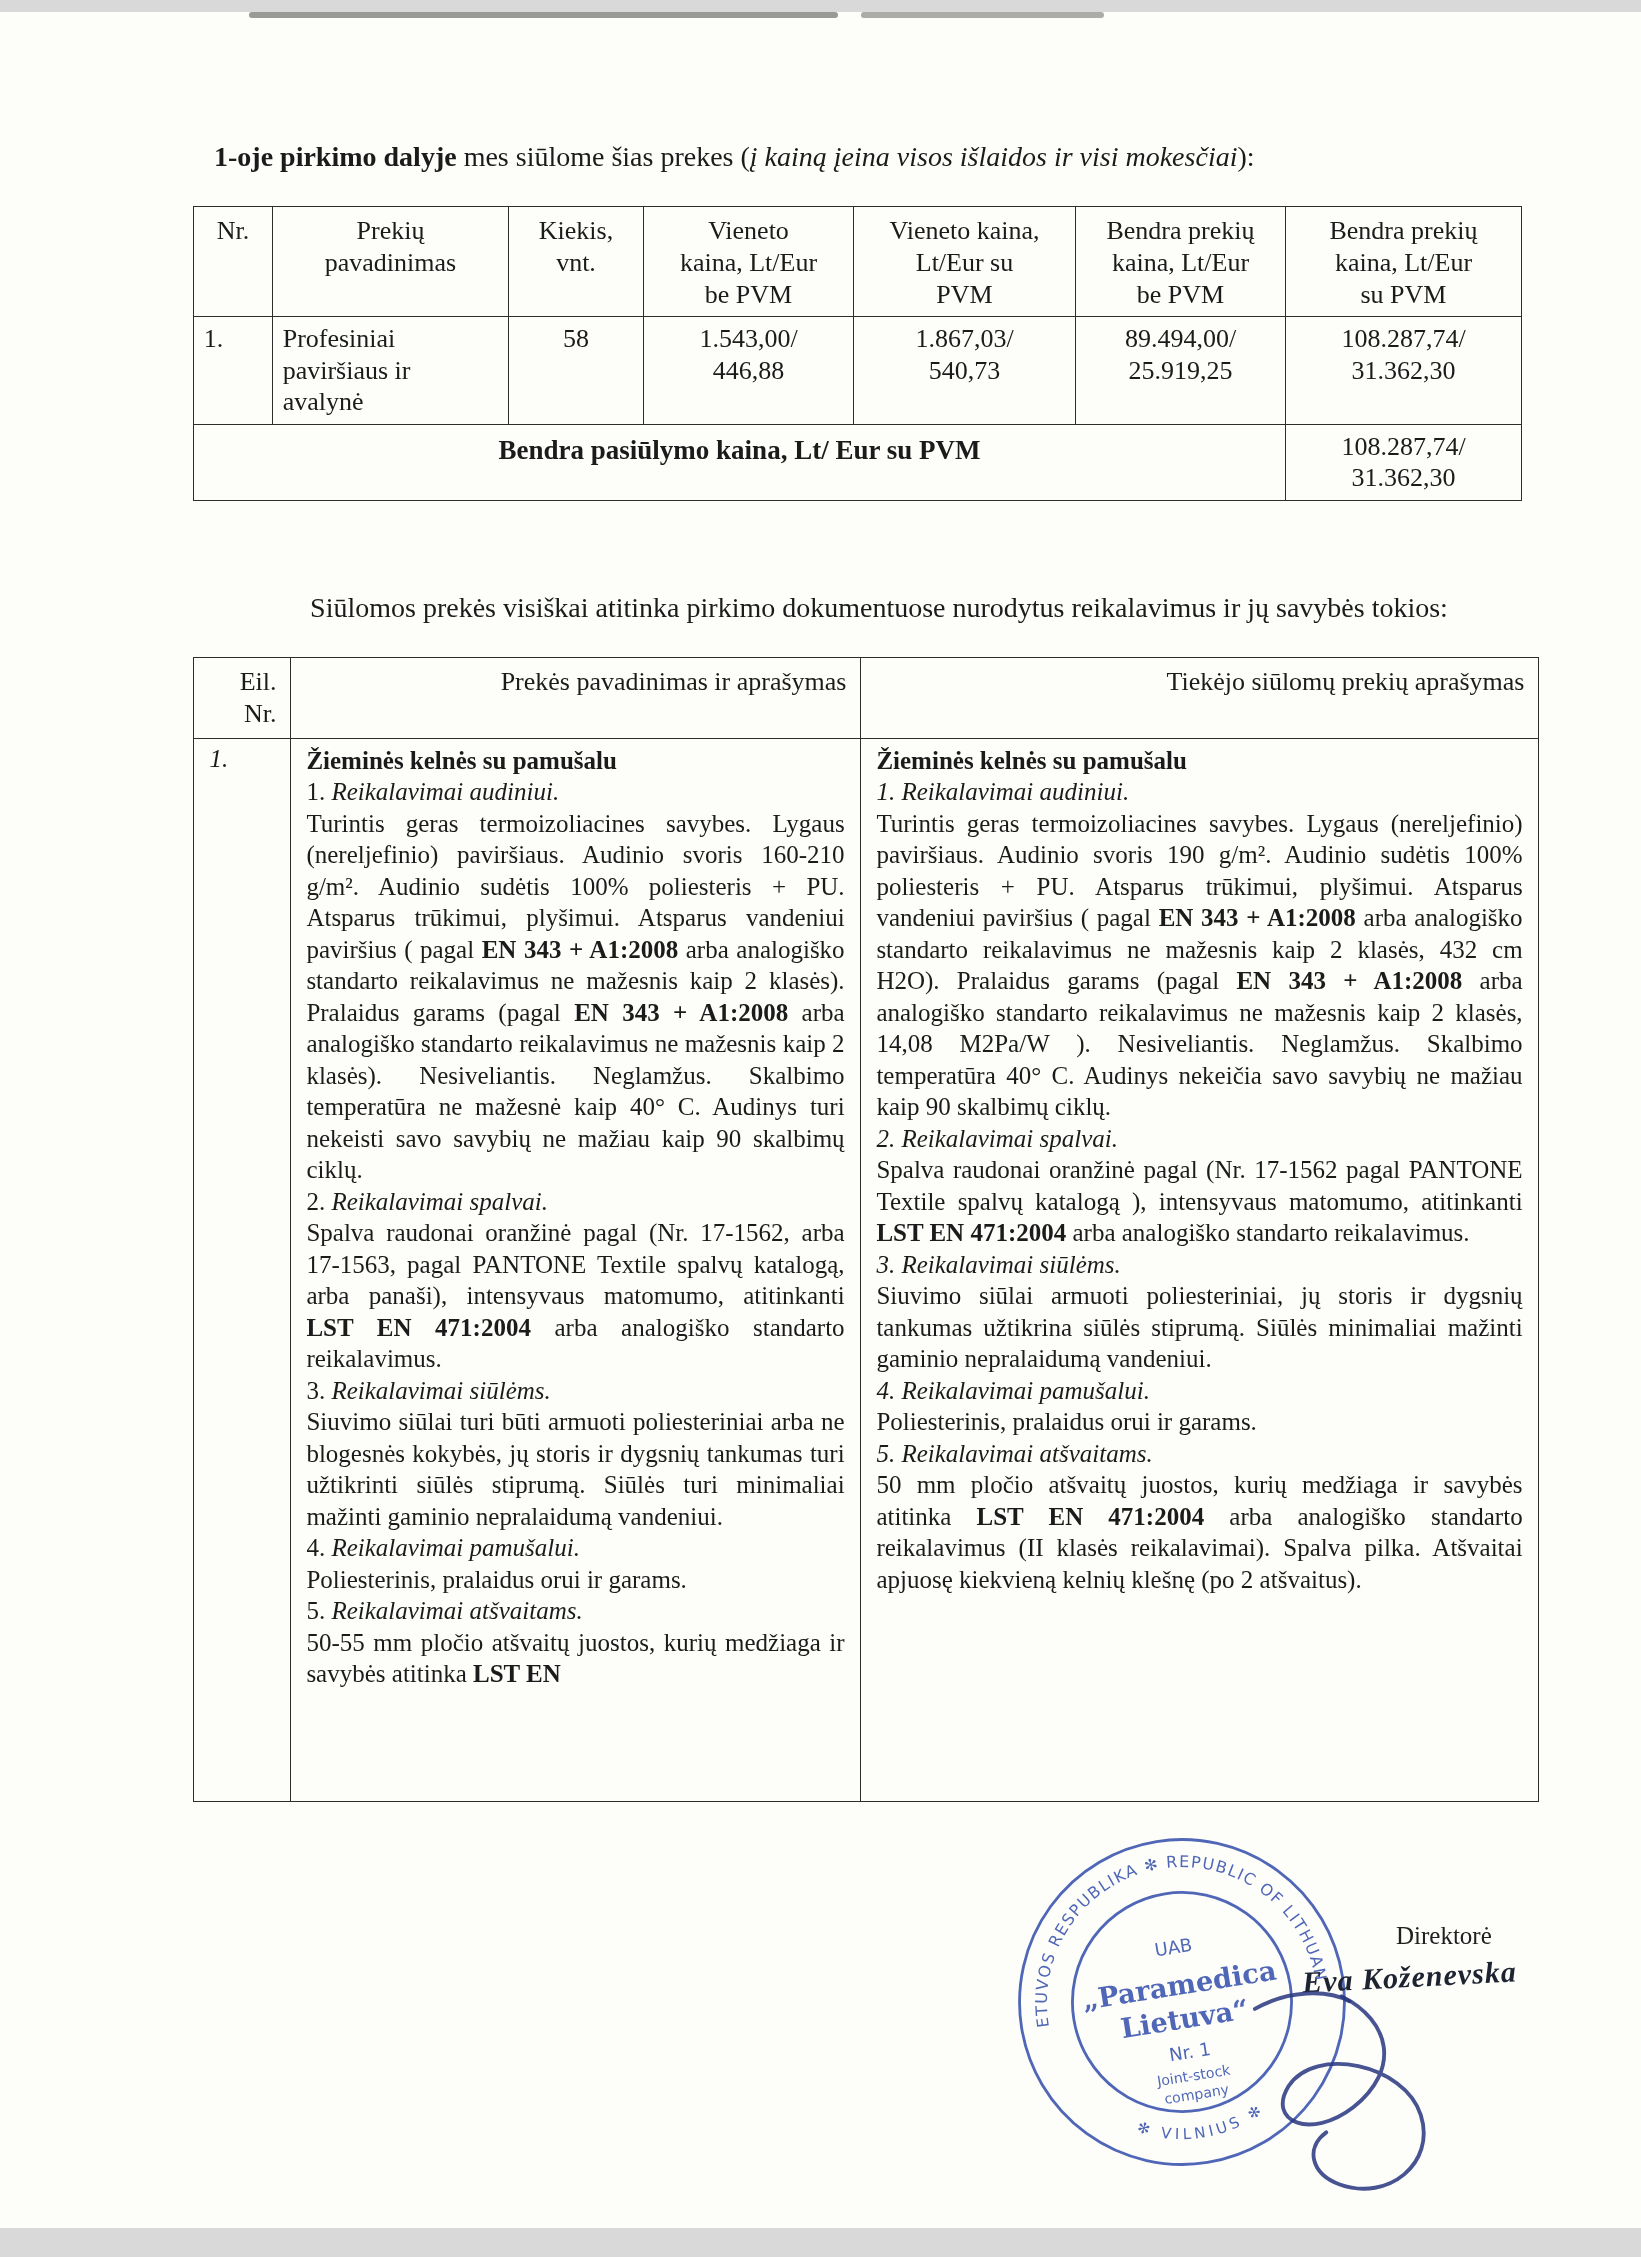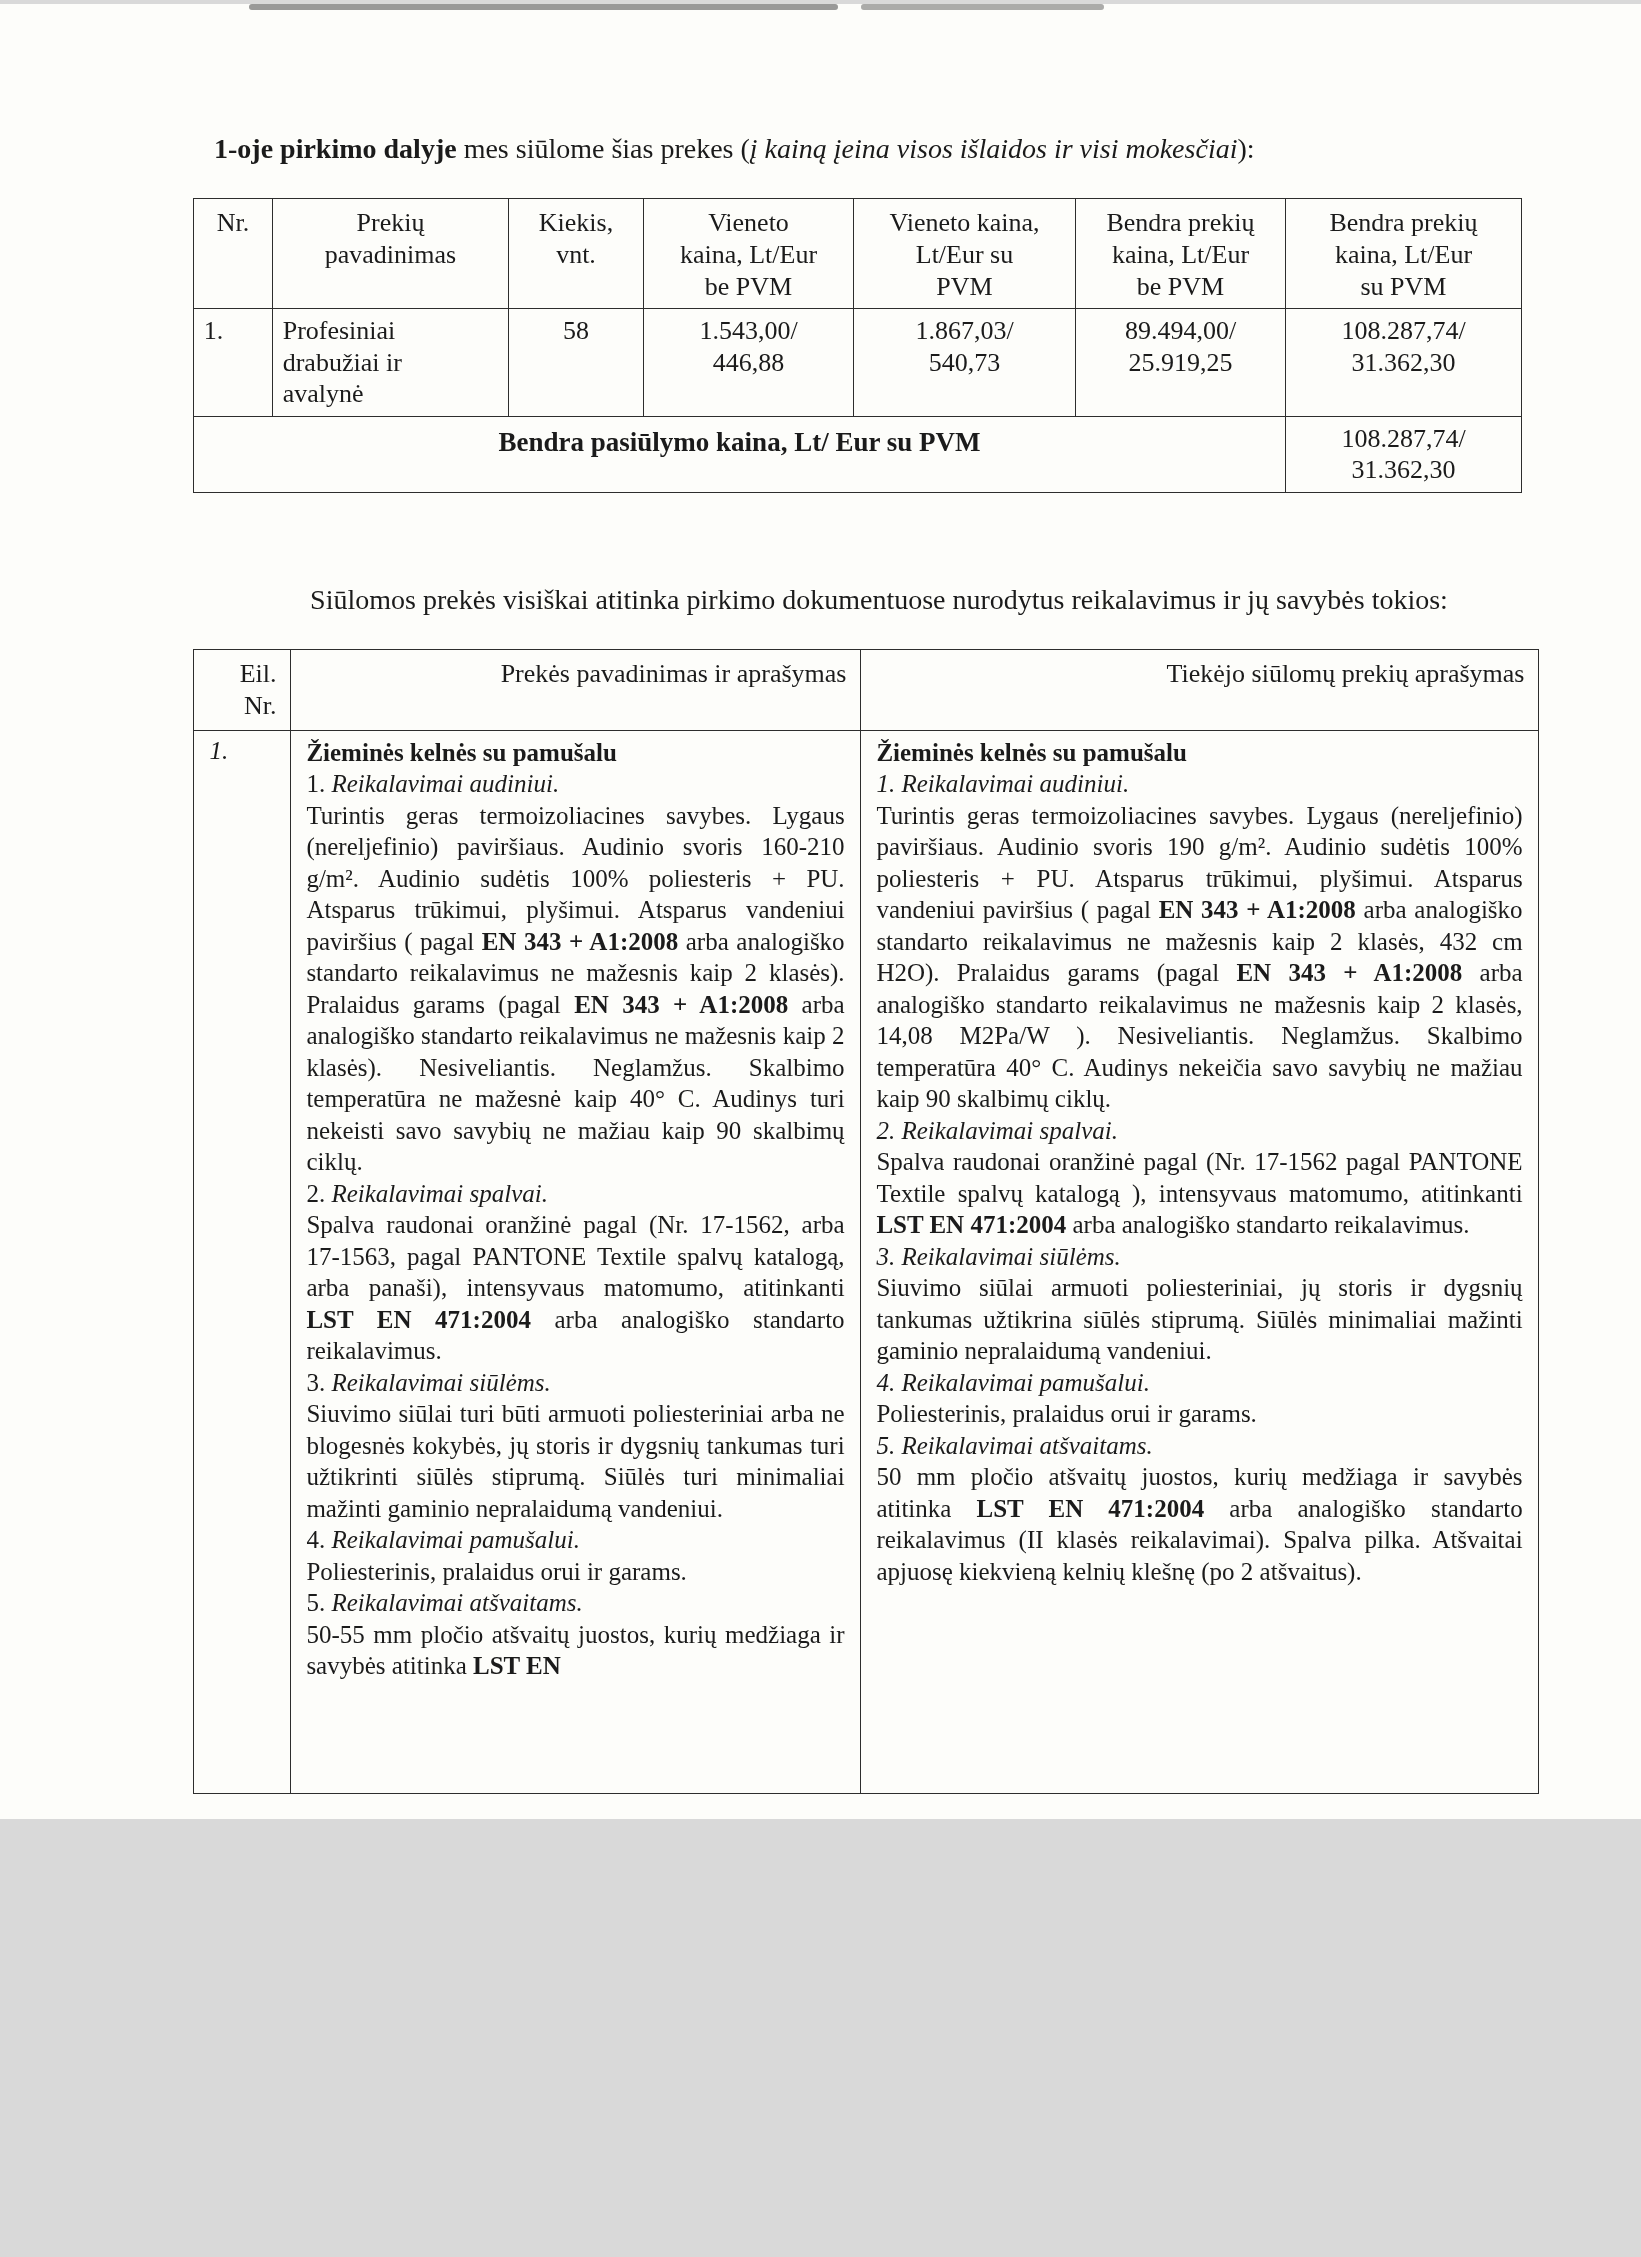--- a/index.html
+++ b/index.html
@@ -1,18 +1,18 @@
 <!DOCTYPE html>
 <html><head>
 <meta charset="utf-8">
 <style>
   * { margin:0; padding:0; box-sizing:border-box; }
   html,body { background:#d9d9d9; }
   .page {
-    position:relative; width:1641px; height:1815px; margin:4px auto;
+    position:relative; width:1641px; height:2216px; margin:12px auto;
     background:#fdfdfa; overflow:hidden;
     font-family:"Liberation Serif", serif; color:#1b1b1b;
   }
   .b { font-weight:bold; }
   .i { font-style:italic; }
   .u { text-decoration:underline; text-underline-offset:3.9px; }
 
   
   .scan-top1 { position:absolute; top:0; left:249px; width:589px; height:5.8px; background:#474747; opacity:.55; border-radius:2.9px; }
   .scan-top2 { position:absolute; top:0; left:861px; width:243px; height:5.8px; background:#474747; opacity:.45; border-radius:2.9px; }
@@ -101,21 +101,21 @@
       <th>Bendra prekių
 kaina, Lt/Eur
 be PVM</th>
       <th>Bendra prekių
 kaina, Lt/Eur
 su PVM</th>
     </tr>
     <tr>
       <td class="left">1.</td>
       <td class="left">Profesiniai
-drabužiai ir
+paviršiaus ir
 avalynė</td>
       <td>58</td>
       <td>1.543,00/
 446,88</td>
       <td>1.867,03/
 540,73</td>
       <td>89.494,00/
 25.919,25</td>
       <td class="bold">108.287,74/
 31.362,30</td>

